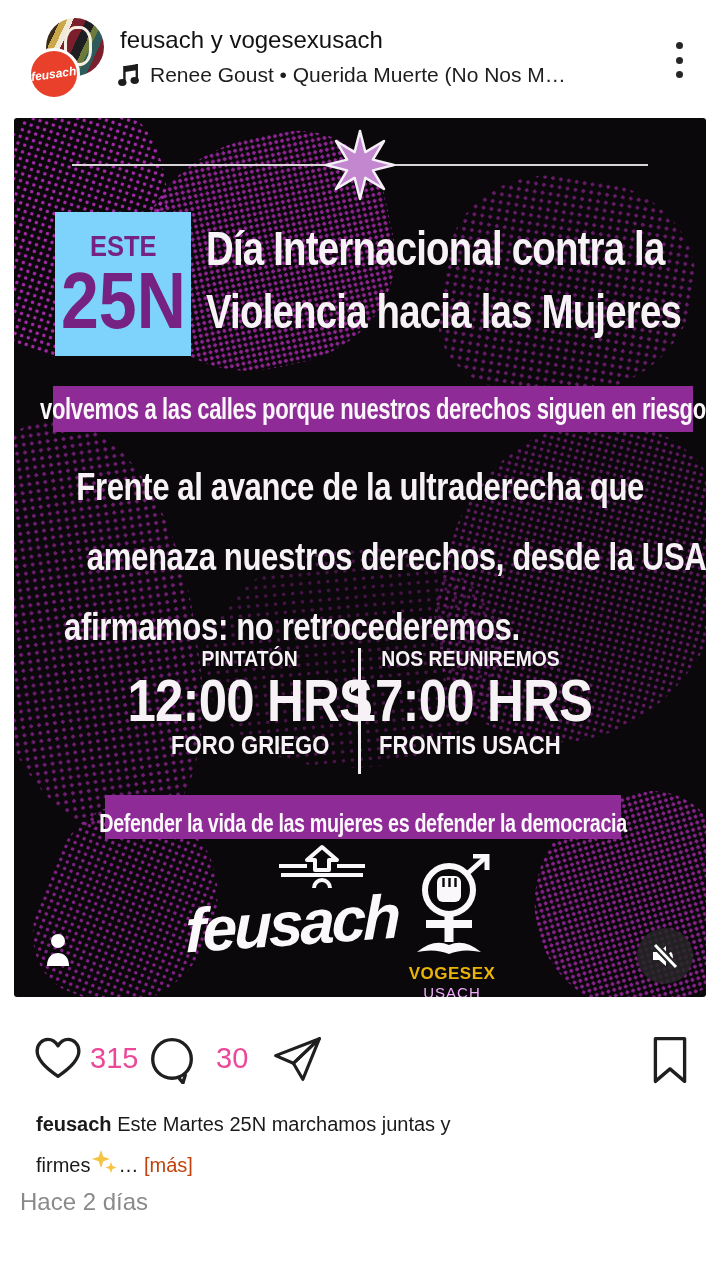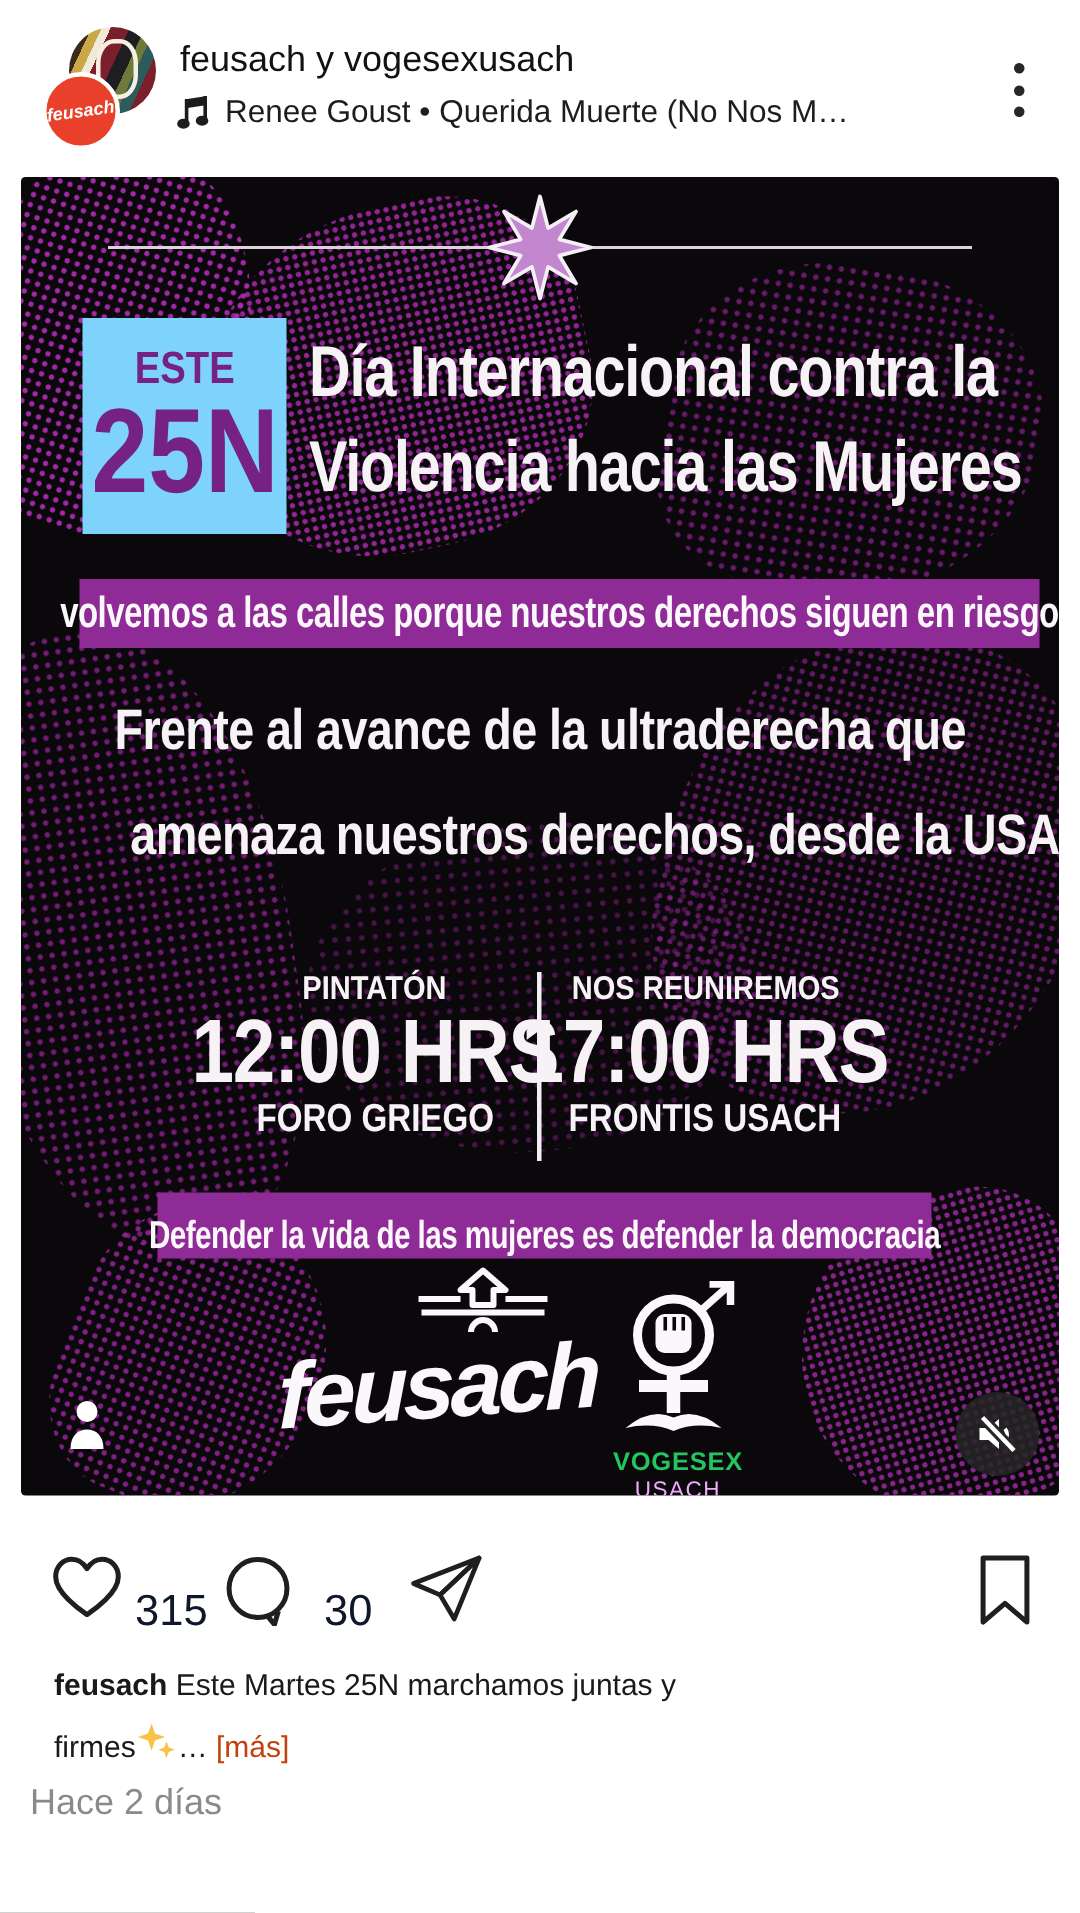--- a/index.html
+++ b/index.html
@@ -53,30 +53,30 @@
   .time-col .t-label { font-size:22px; font-weight:bold; color:#f6f2f6; transform:scaleX(0.88); white-space:nowrap; display:inline-block; }
   .time-col .t-time  { font-size:60px; line-height:58px; font-weight:bold; color:#f6f2f6; letter-spacing:-1px; transform:scaleX(0.85); white-space:nowrap; display:inline-block; }
   .time-col .t-place { font-size:26px; font-weight:bold; color:#f6f2f6; transform:scaleX(0.85); white-space:nowrap; display:inline-block; }
   .time-col-left { left:86px; }
   .time-col-right { left:306px; }
 
   .feusach-logo { position:absolute; left:148px; top:726px; width:260px; text-align:center; z-index:2; }
   .feusach-logo .bldg { margin-left:60px; }
   .feusach-logo .script { font-size:62px; font-weight:bold; font-style:italic; color:#fbf8fb; letter-spacing:-3px; transform:rotate(-4deg) skewX(-4deg); display:inline-block; margin-top:-6px; }
   .vogesex-logo { position:absolute; left:386px; top:736px; width:104px; text-align:center; z-index:2; }
-  .vogesex-logo .v1 { font-size:17px; font-weight:bold; color:#22c55e; letter-spacing:0.5px; margin-top:2px; }
+  .vogesex-logo .v1 { font-size:17px; font-weight:bold; color:#eab308; letter-spacing:0.5px; margin-top:2px; }
   .vogesex-logo .v2 { font-size:15px; color:#f0abfc; letter-spacing:1px; }
 
   .tag-btn { position:absolute; left:30px; top:814px; width:28px; height:36px; z-index:3; cursor:pointer; }
   .mute-btn { position:absolute; left:623px; top:810px; width:56px; height:56px; border-radius:50%; background:rgba(38,38,38,0.85); z-index:3; display:flex; align-items:center; justify-content:center; cursor:pointer; }
 
   
   .actions { position:absolute; left:0; top:1030px; width:720px; height:60px; }
   .act-icon { position:absolute; top:6px; cursor:pointer; }
-  .act-count { position:absolute; top:12px; font-size:29px; color:#0f172a;margin-top:16px; }
+  .act-count { position:absolute; top:12px; font-size:29px; color:#ec4899; }
   .heart-i { left:34px; } .heart-c { left:90px; }
   .comment-i { left:148px; } .comment-c { left:216px; }
   .share-i { left:272px; }
   .bookmark-i { left:652px; }
 
   
   .caption { position:absolute; left:36px; top:1104px; width:672px; font-size:20px; line-height:41px; color:#1a1a1a; }
   .caption .cap-user { font-weight:bold; }
   .caption .more { color:#c2410c; }
   .sparkle { display:inline-block; vertical-align:-3px; margin:0 1px; }
@@ -140,20 +140,21 @@
       <div>Violencia hacia las Mujeres</div>
     </div>
 
     <div class="banner banner1">
       <span>volvemos a las calles porque nuestros derechos siguen en riesgo</span>
     </div>
 
     <div class="body-lines">
       <div><span>Frente al avance de la ultraderecha que</span></div>
       <div><span>amenaza nuestros derechos, desde la USACH</span></div>
+      <div><span>afirmamos: no retrocederemos.</span></div>
     </div>
 
     <div class="times">
       <div class="time-col time-col-left">
         <div><span class="t-label">PINTATÓN</span></div>
         <div><span class="t-time">12:00 HRS</span></div>
         <div><span class="t-place">FORO GRIEGO</span></div>
       </div>
       <div class="time-divider"></div>
       <div class="time-col time-col-right">

